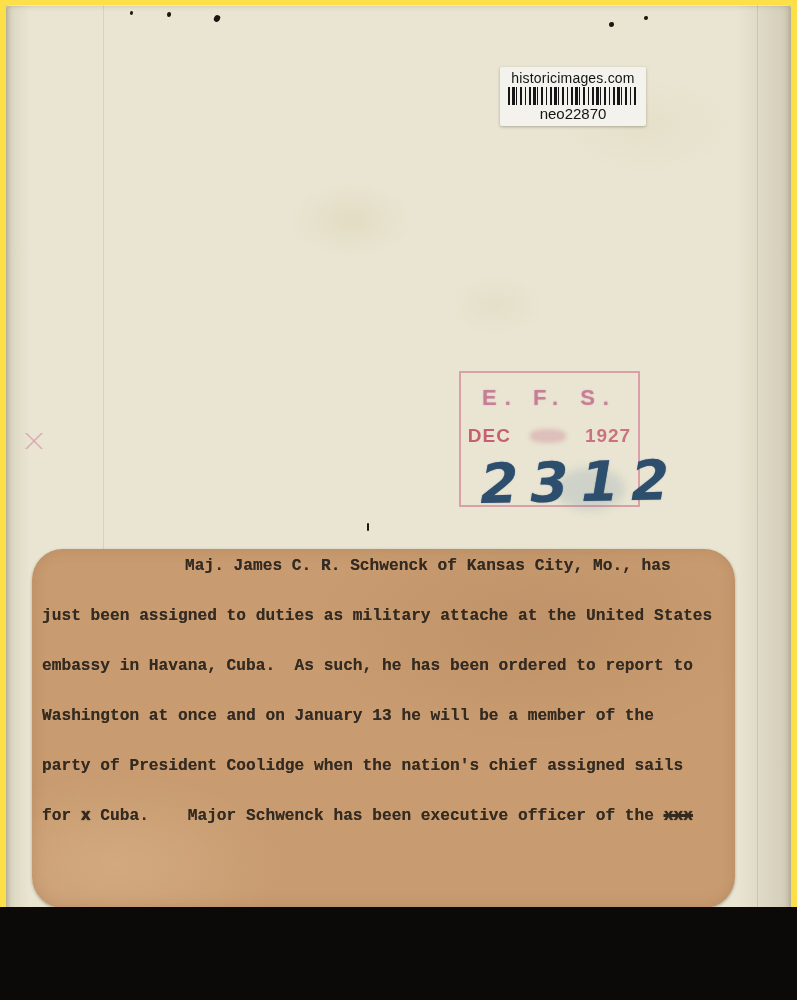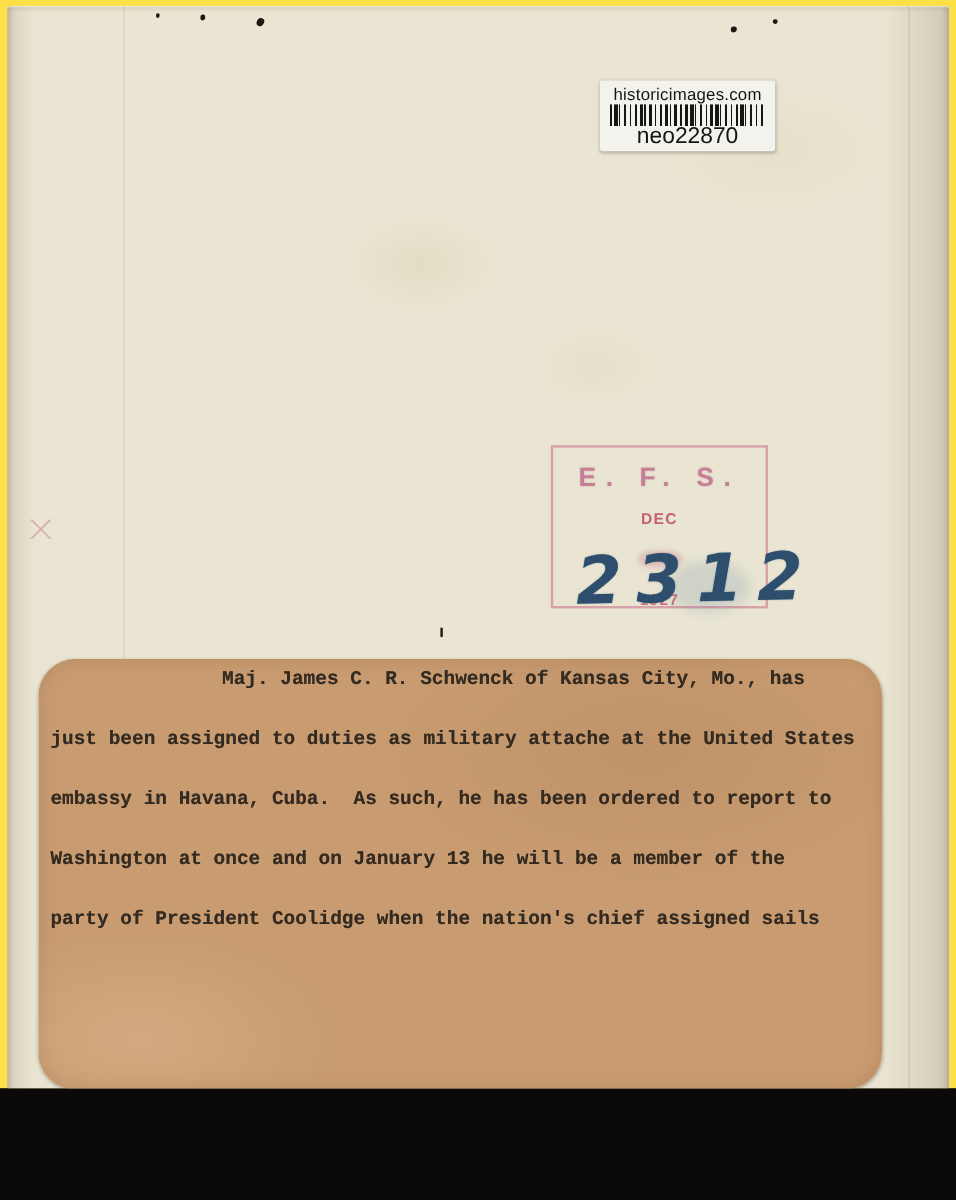--- a/index.html
+++ b/index.html
@@ -37,30 +37,30 @@
       linear-gradient(-45deg, transparent 46%, rgba(200,95,135,.8) 48%, rgba(200,95,135,.8) 52%, transparent 54%);}
   
   .sticker{position:absolute;left:500px;top:67px;width:146px;height:59px;background:#f3f2ec;
     border-radius:2px;box-shadow:0 1px 3px rgba(60,55,40,.35);text-align:center;
     display:flex;flex-direction:column;justify-content:center;gap:1px;}
   .sticker .site{font-size:14px;font-weight:500;color:#141414;letter-spacing:.2px;line-height:15px;}
   .barcode{width:130px;height:18px;margin:0 auto;
     background:repeating-linear-gradient(90deg,#161616 0 2px,transparent 2px 4px,#161616 4px 7px,
       transparent 7px 8px,#161616 8px 9px,transparent 9px 12px,#161616 12px 14px,transparent 14px 17px,
       #161616 17px 18px,transparent 18px 21px);}
-  .sticker .code{font-size:19px;color:#141414;line-height:16px;}
+  .sticker .code{font-size:15px;color:#141414;line-height:16px;}
   
   .stamp{position:absolute;left:459px;top:371px;width:177px;height:132px;
     border:2px solid rgba(202,92,124,.5);}
   .stamp .initials{position:absolute;top:12px;left:0;width:100%;text-align:center;
     font-size:22px;font-weight:600;letter-spacing:8px;color:rgba(188,96,132,.62);
     text-shadow:0 0 1.5px rgba(188,96,132,.45);}
   .stamp .dateline{position:absolute;top:52px;left:0;width:100%;display:flex;
     justify-content:center;align-items:center;gap:19px;
-    color:rgba(190,65,95,.82);font-size:13px;font-weight:bold;letter-spacing:1px;flex-direction:column;}
+    color:rgba(190,65,95,.82);font-size:19px;font-weight:bold;letter-spacing:1px;}
   .stamp .smudge{display:inline-block;width:36px;height:14px;border-radius:40%;
     background:rgba(195,95,125,.28);filter:blur(2px);}
   .stamp .yr{opacity:.85;}
   
   .number{position:absolute;left:480px;top:450px;font-family:"DejaVu Sans",sans-serif;
     font-style:italic;font-weight:600;font-size:55px;letter-spacing:12px;color:#2e4e6e;
     transform:rotate(-1.2deg);text-shadow:0 0 1.2px rgba(46,78,110,.55);}
   .ghost-blue{position:absolute;left:555px;top:468px;width:70px;height:42px;border-radius:50%;
     background:rgba(70,110,150,.16);filter:blur(5px);}
   
@@ -118,14 +118,15 @@
 
   <div class="ghost-blue"></div>
   <div class="number">2312</div>
 
   <div class="slip">
     <div class="line l1">Maj. James C. R. Schwenck of Kansas City, Mo., has</div>
     <div class="line l3">embassy in Havana, Cuba.  As such, he has been ordered to report to</div>
     <div class="line l2">just been assigned to duties as military attache at the United States</div>
     <div class="line l4">Washington at once and on January 13 he will be a member of the</div>
     <div class="line l5">party of President Coolidge when the nation's chief assigned sails</div>
+    <div class="line l6"><span>for </span><span class="ovr">x</span><span> Cuba.    Major Schwenck has been executive officer of the </span><span class="strike">xxx</span></div>
   </div>
 </div>
 
 </body></html>

